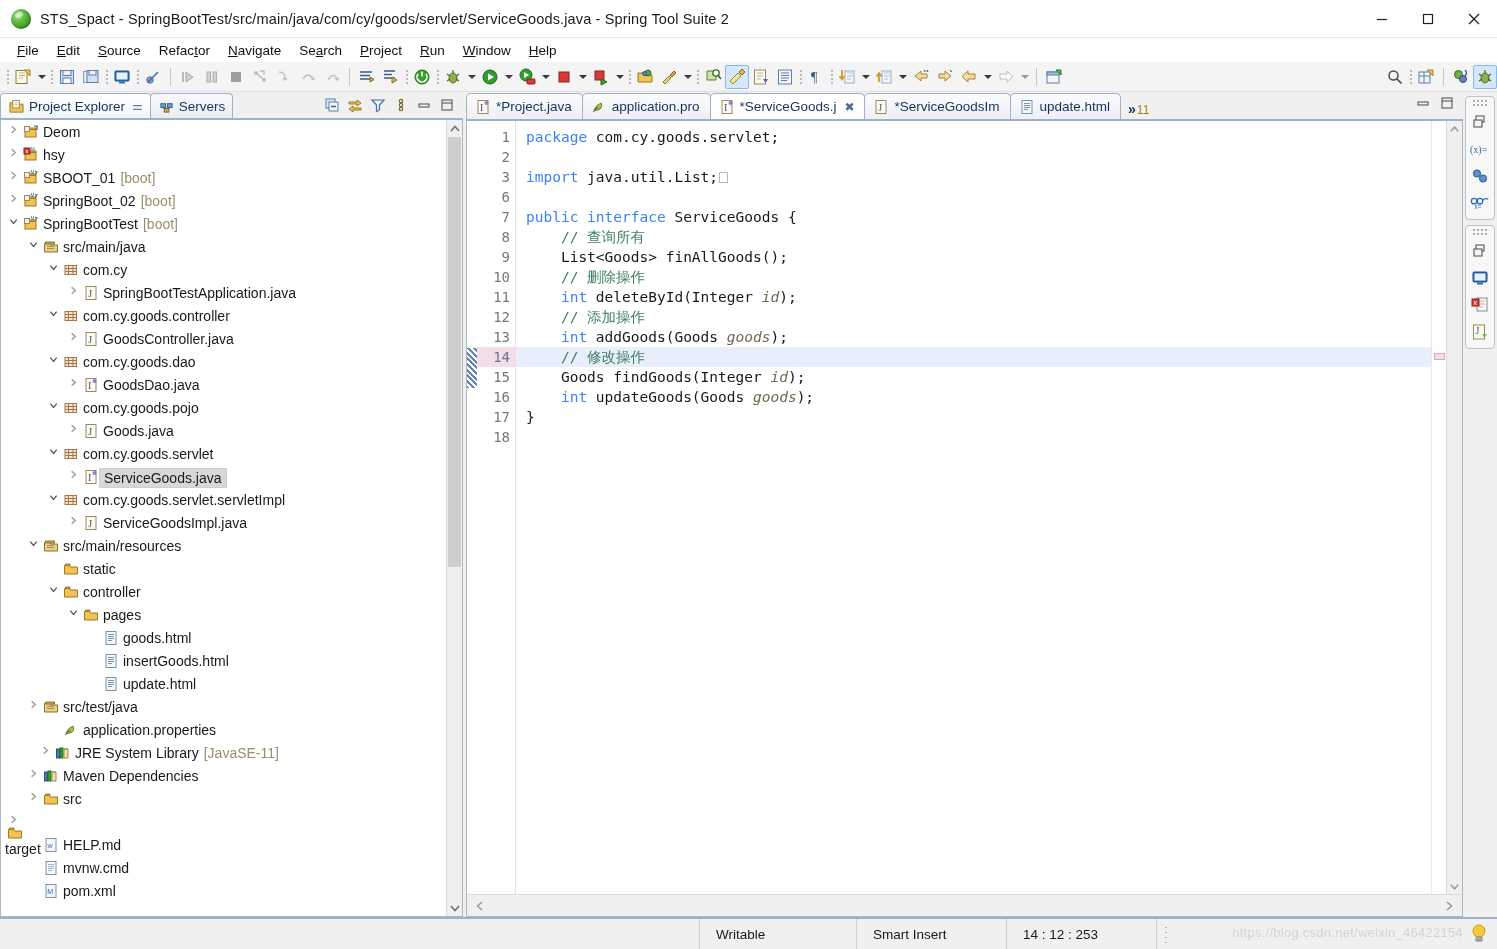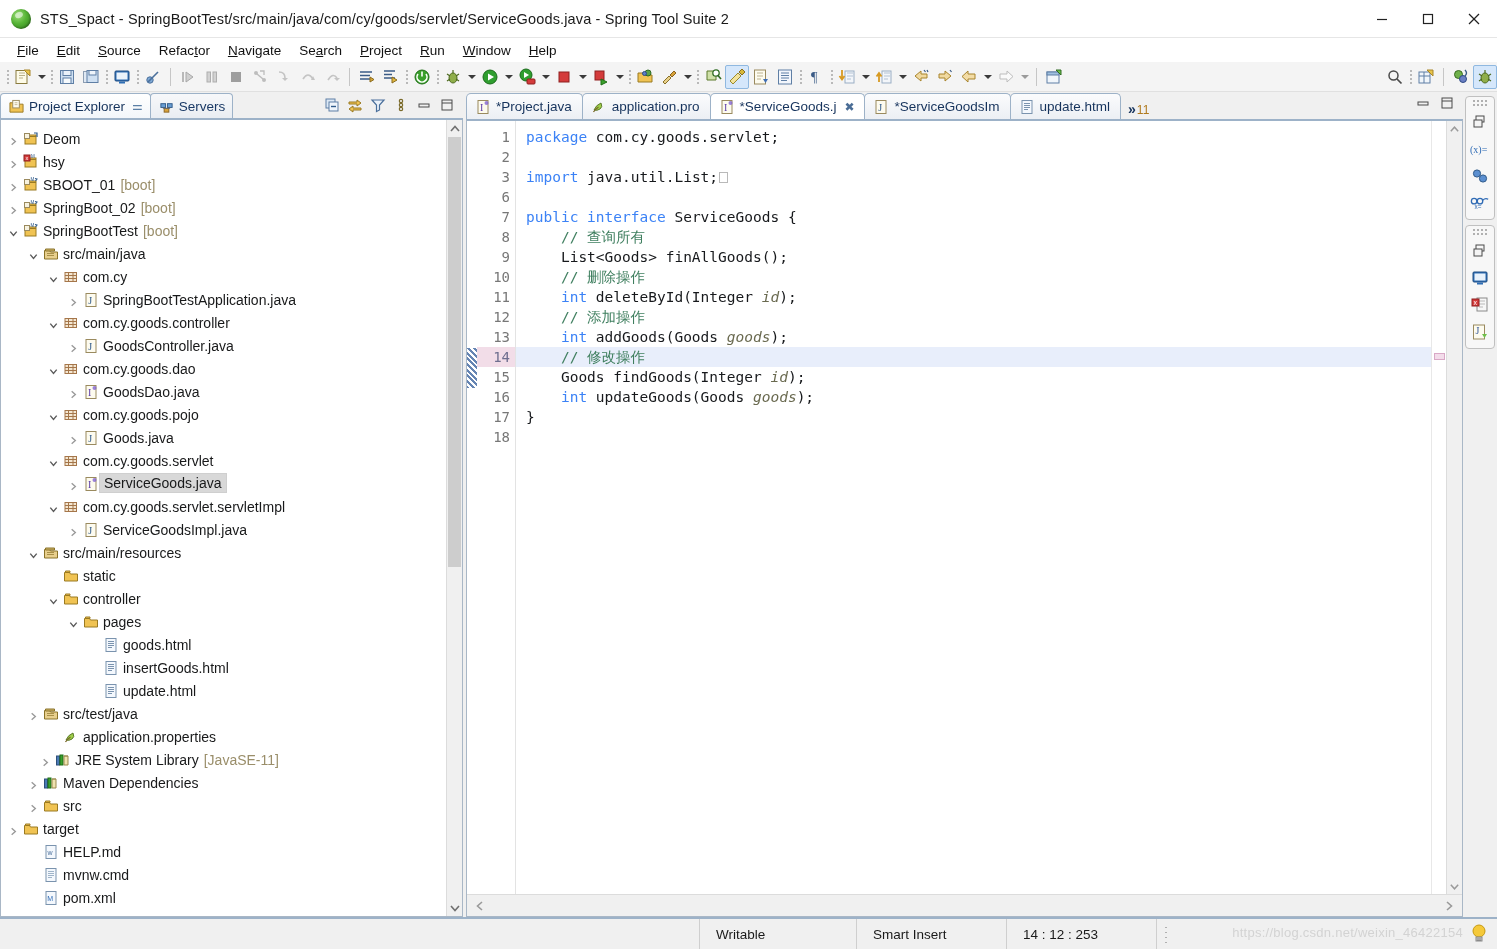--- a/index.html
+++ b/index.html
@@ -145,21 +145,21 @@
     display: flex;
     position: relative;
     overflow: hidden;
   }
   .tree {
     flex: 1; overflow: hidden;
     padding: 4px 0 0 0;
     font-size: 14px; color: #18191a;
   }
   .trow {
-    height: 23px; display: flex; align-items: flex-end;
+    height: 23px; display: flex; align-items: flex-start;
     white-space: nowrap; padding-left: 4px;
   }
   .trow .twist {
     width: 16px; min-width:16px; display:flex;align-items:center;justify-content:center;
     color:#6d6d6d;
   }
   .trow .twist svg { display:block; }
   .trow .ticon { width: 20px; min-width:20px; display:flex;align-items:center;justify-content:center;margin-right:2px; }
   .trow .tlabel { color:#18191a; }
   .trow .tsuffix { color:#9a8e6a; margin-left:5px; }
@@ -1157,21 +1157,21 @@
                 </svg>
               </span>
               <span class="ticon">
                 <svg width="16" height="16" viewBox="0 0 16 16">
                   <path d="M1.5 4.5 h5 l1 1.5 H14.5 V13 H1.5z" fill="#f0c353" stroke="#9a7a22"></path>
                   <path d="M2.5 3 h4.5 v1.5 h-4.5z" fill="#f0c353" stroke="#9a7a22"></path>
                 </svg>
               </span>
               <span class="tlabel-box"><span class="tlabel">src</span></span>
             </div>
-            <div class="trow" style="">
+            <div class="trow" style=" flex-direction: column;">
               <span class="twist">
                 <svg width="11" height="11" viewBox="0 0 12 12">
                   <path d="M4 2.5 L8 6 L4 9.5" fill="none" stroke="#9a9a9a" stroke-width="1.5"></path>
                 </svg>
               </span>
               <span class="ticon">
                 <svg width="16" height="16" viewBox="0 0 16 16">
                   <path d="M1.5 4.5 h5 l1 1.5 H14.5 V13 H1.5z" fill="#f0c353" stroke="#9a7a22"></path>
                   <path d="M2.5 3 h4.5 v1.5 h-4.5z" fill="#f0c353" stroke="#9a7a22"></path>
                 </svg>

